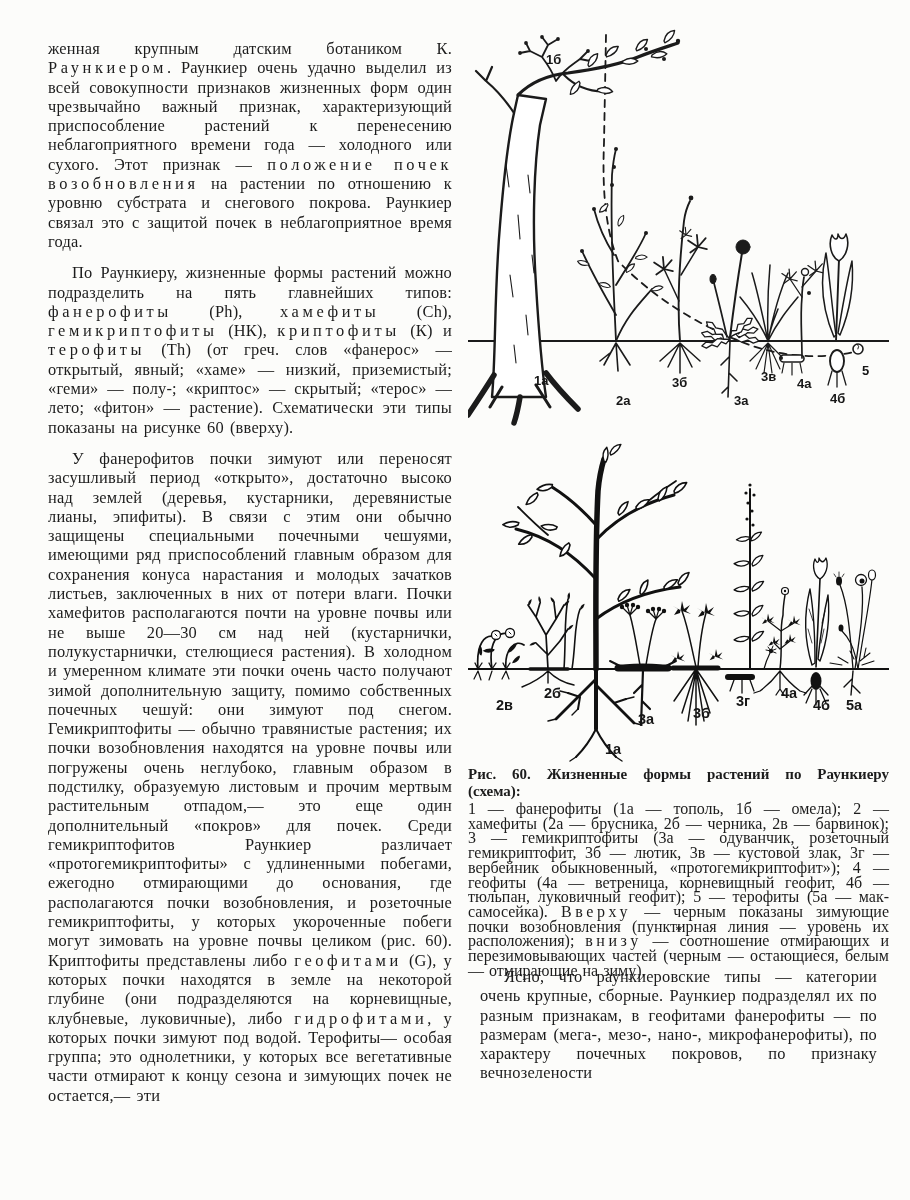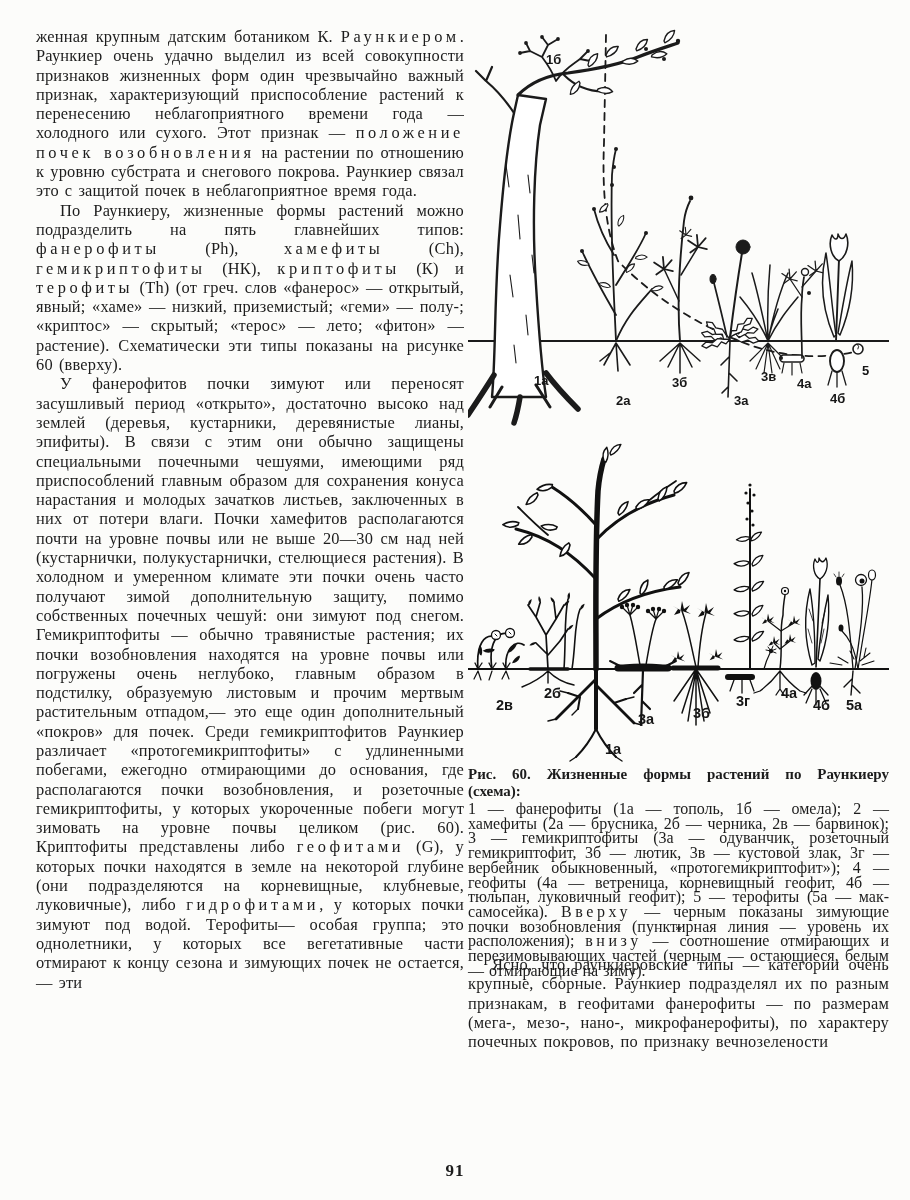--- a/index.html
+++ b/index.html
@@ -1,19 +1,19 @@
 <!DOCTYPE html>
 <html lang="ru"><head>
 <meta charset="utf-8">
 <style>
   html,body{margin:0;padding:0;background:#e9e7e2;}
   .page{position:relative;width:910px;height:1200px;background:#fcfcfa;color:#1c1c1c;
         font-family:"Liberation Serif",serif;overflow:hidden;}
   .col-left{position:absolute;left:36px;top:27px;width:428px;}
-  .body-p{margin:0;font-size:16.4px;line-height:19.3px;text-align:justify;
+  .body-p{margin:12px;font-size:16.4px;line-height:19.3px;text-align:justify;
           word-spacing:1.8px;letter-spacing:.2px;}
   .indent{text-indent:24px;}
   .sp{letter-spacing:3.6px;}
   .it{}
   .col-right{position:absolute;left:468px;top:25px;width:421px;}
   .fig{position:absolute;left:0;}
   .fig-top{top:0;width:421px;height:402px;}
   .fig-bot{top:404px;width:421px;height:338px;}
   .fig svg{position:absolute;left:0;top:0;}
   .labels{position:absolute;left:0;top:0;width:100%;height:100%;}
@@ -376,14 +376,13 @@
 
     <p class="legend"><span class="it">1</span><span> — фанерофиты (</span><span class="it">1а</span><span> — тополь, </span><span class="it">1б</span><span> — омела); </span><span class="it">2</span><span> — хамефиты (</span><span class="it">2а</span><span> — брусника, </span><span class="it">2б</span><span> — черника, </span><span class="it">2в</span><span> — барвинок); </span><span class="it">3</span><span> — гемикриптофиты (</span><span class="it">3а</span><span> — одуванчик, розеточный гемикриптофит, </span><span class="it">3б</span><span> — лютик, </span><span class="it">3в</span><span> — кустовой злак, </span><span class="it">3г</span><span> — вербейник обыкновенный, «протогемикриптофит»); </span><span class="it">4</span><span> — геофиты (</span><span class="it">4а</span><span> — ветреница, корневищный геофит, </span><span class="it">4б</span><span> — тюльпан, луковичный геофит); </span><span class="it">5</span><span> — терофиты (</span><span class="it">5а</span><span> — мак-самосейка). </span><span class="sp">Вверху</span><span> — черным показаны зимующие почки возобновления (пунктирная линия — уровень их расположения); </span><span class="sp">внизу</span><span> — соотношение отмирающих и перезимовывающих частей (черным — остающиеся, белым — отмирающие на зиму).</span></p>
 
     <div class="divider-mark">*</div>
 
     <div class="rc-text">
       <p class="body-p indent"><span>Ясно, что раункиеровские типы — категории очень крупные, сборные. Раункиер подразделял их по разным признакам, в геофитами фанерофиты — по размерам (мега-, мезо-, нано-, микрофанерофиты), по характеру почечных покровов, по признаку вечнозелености</span></p>
     </div>
   </div>
 
-  <div class="page-number">91</div>
 </div>
 
 </body></html>

